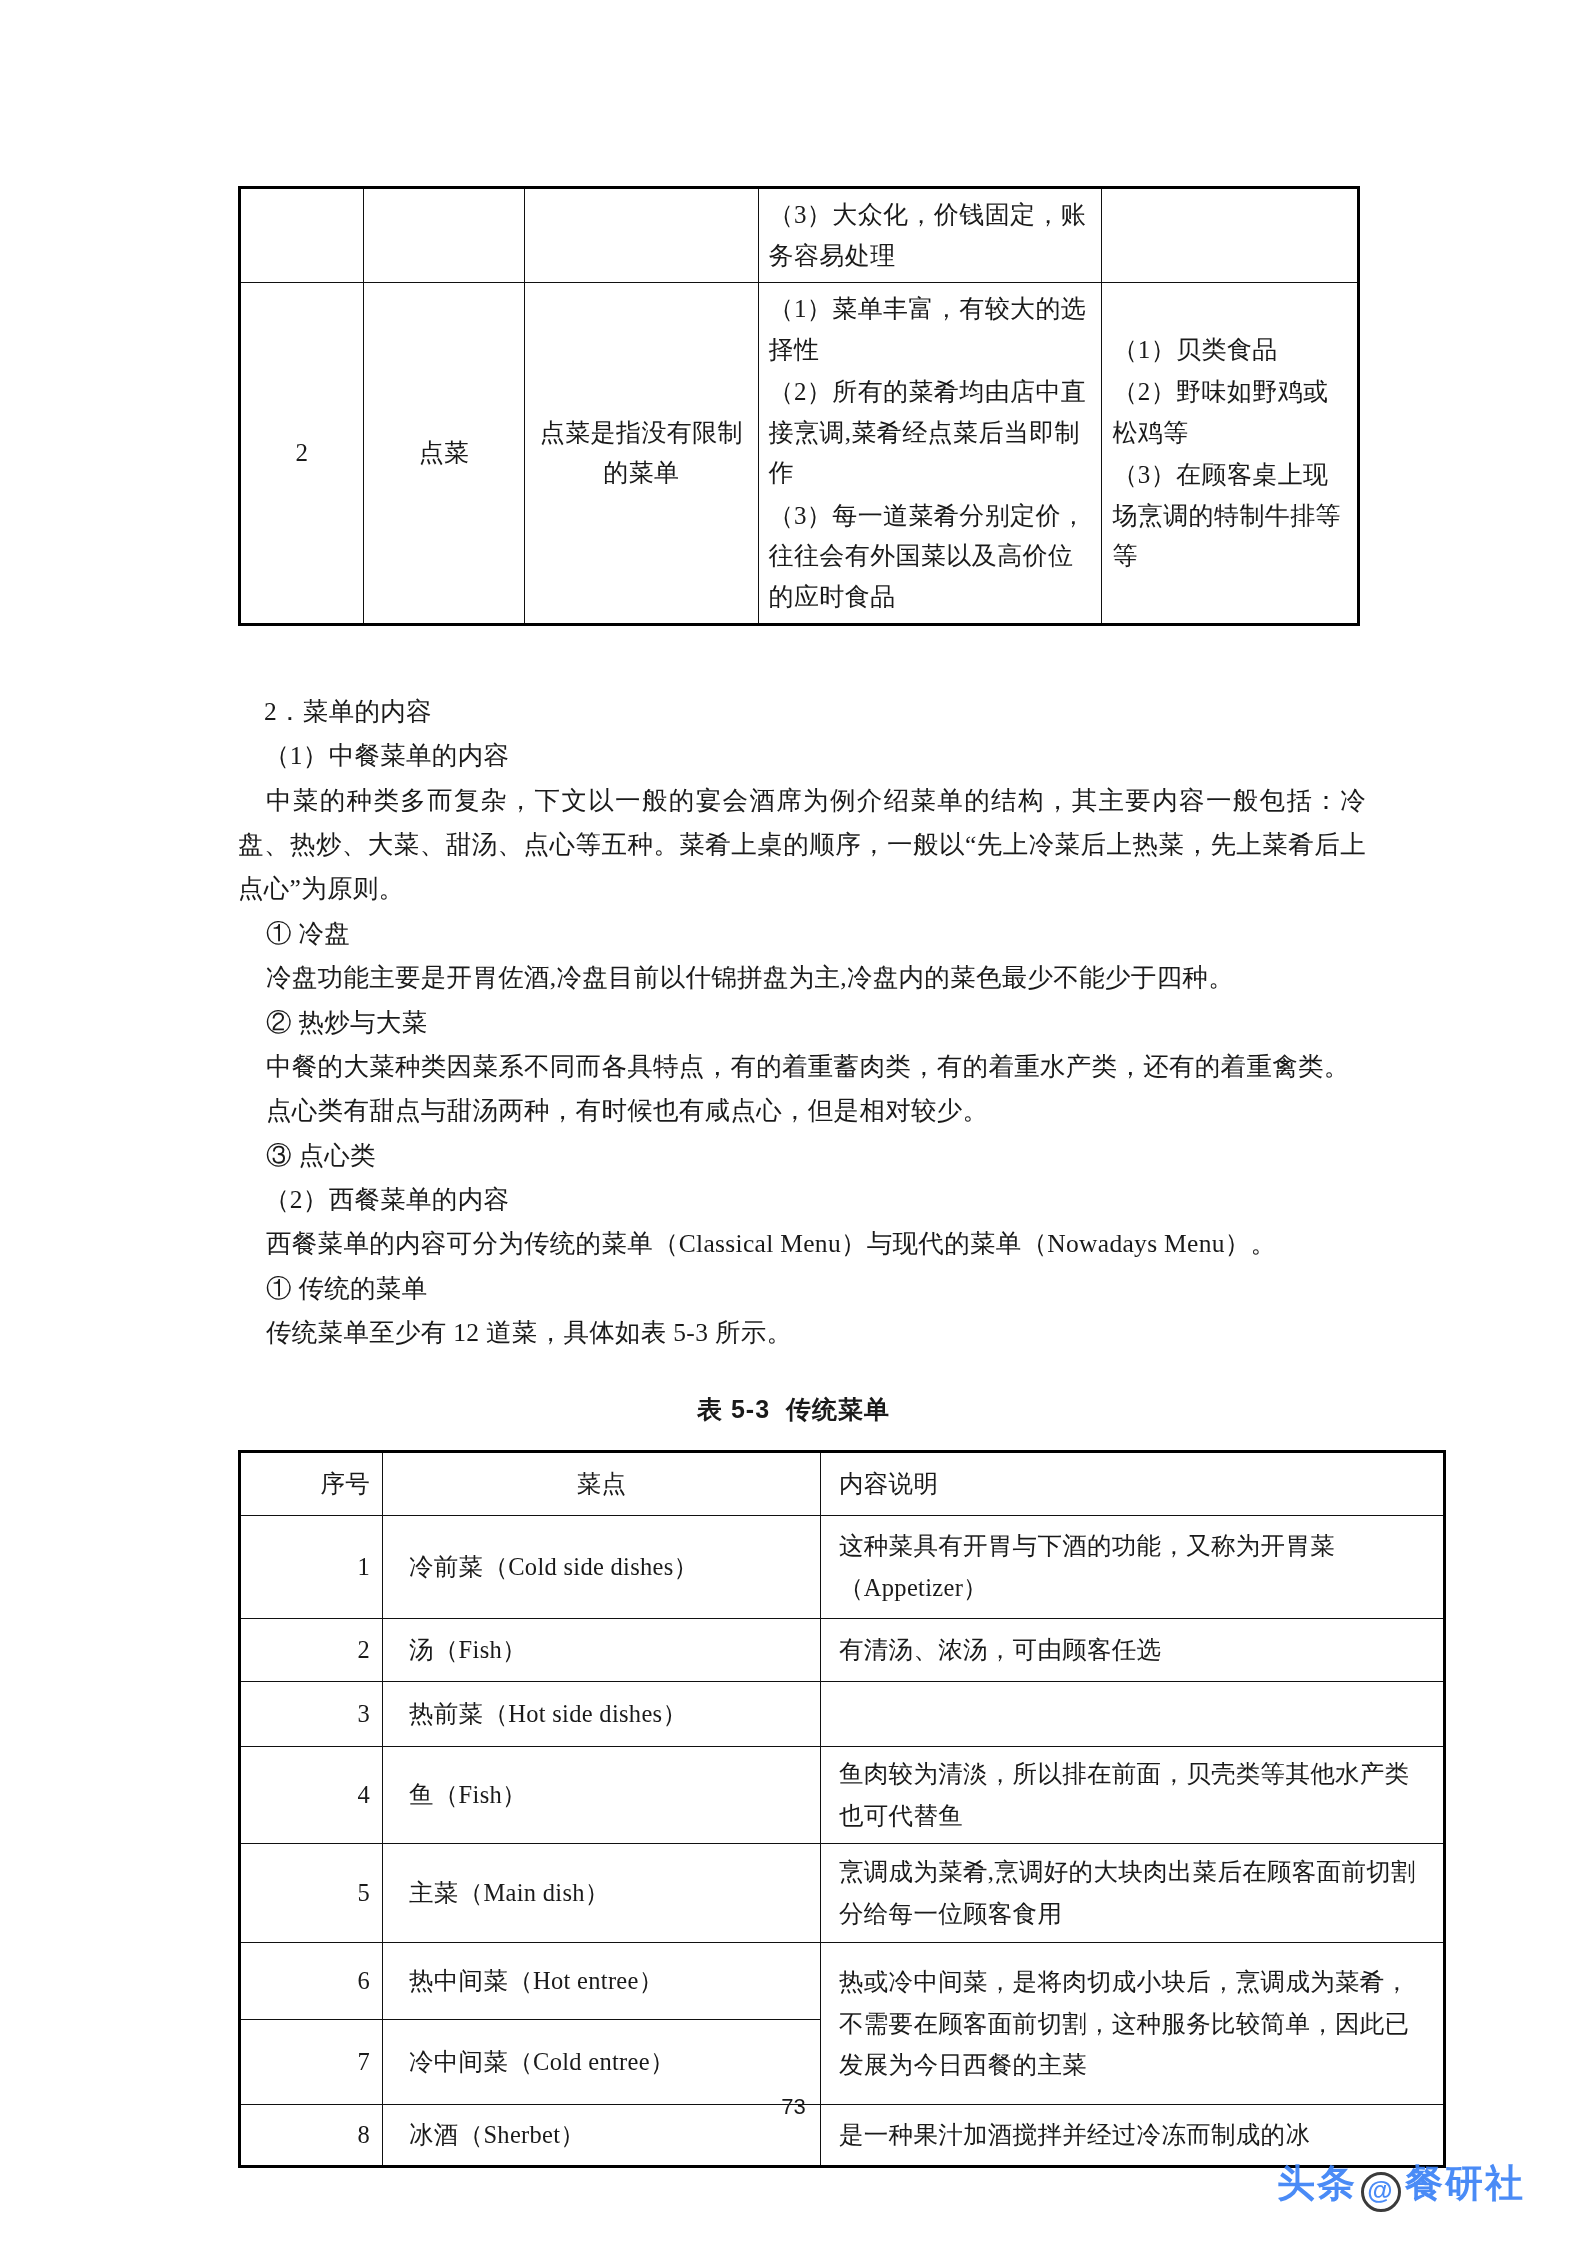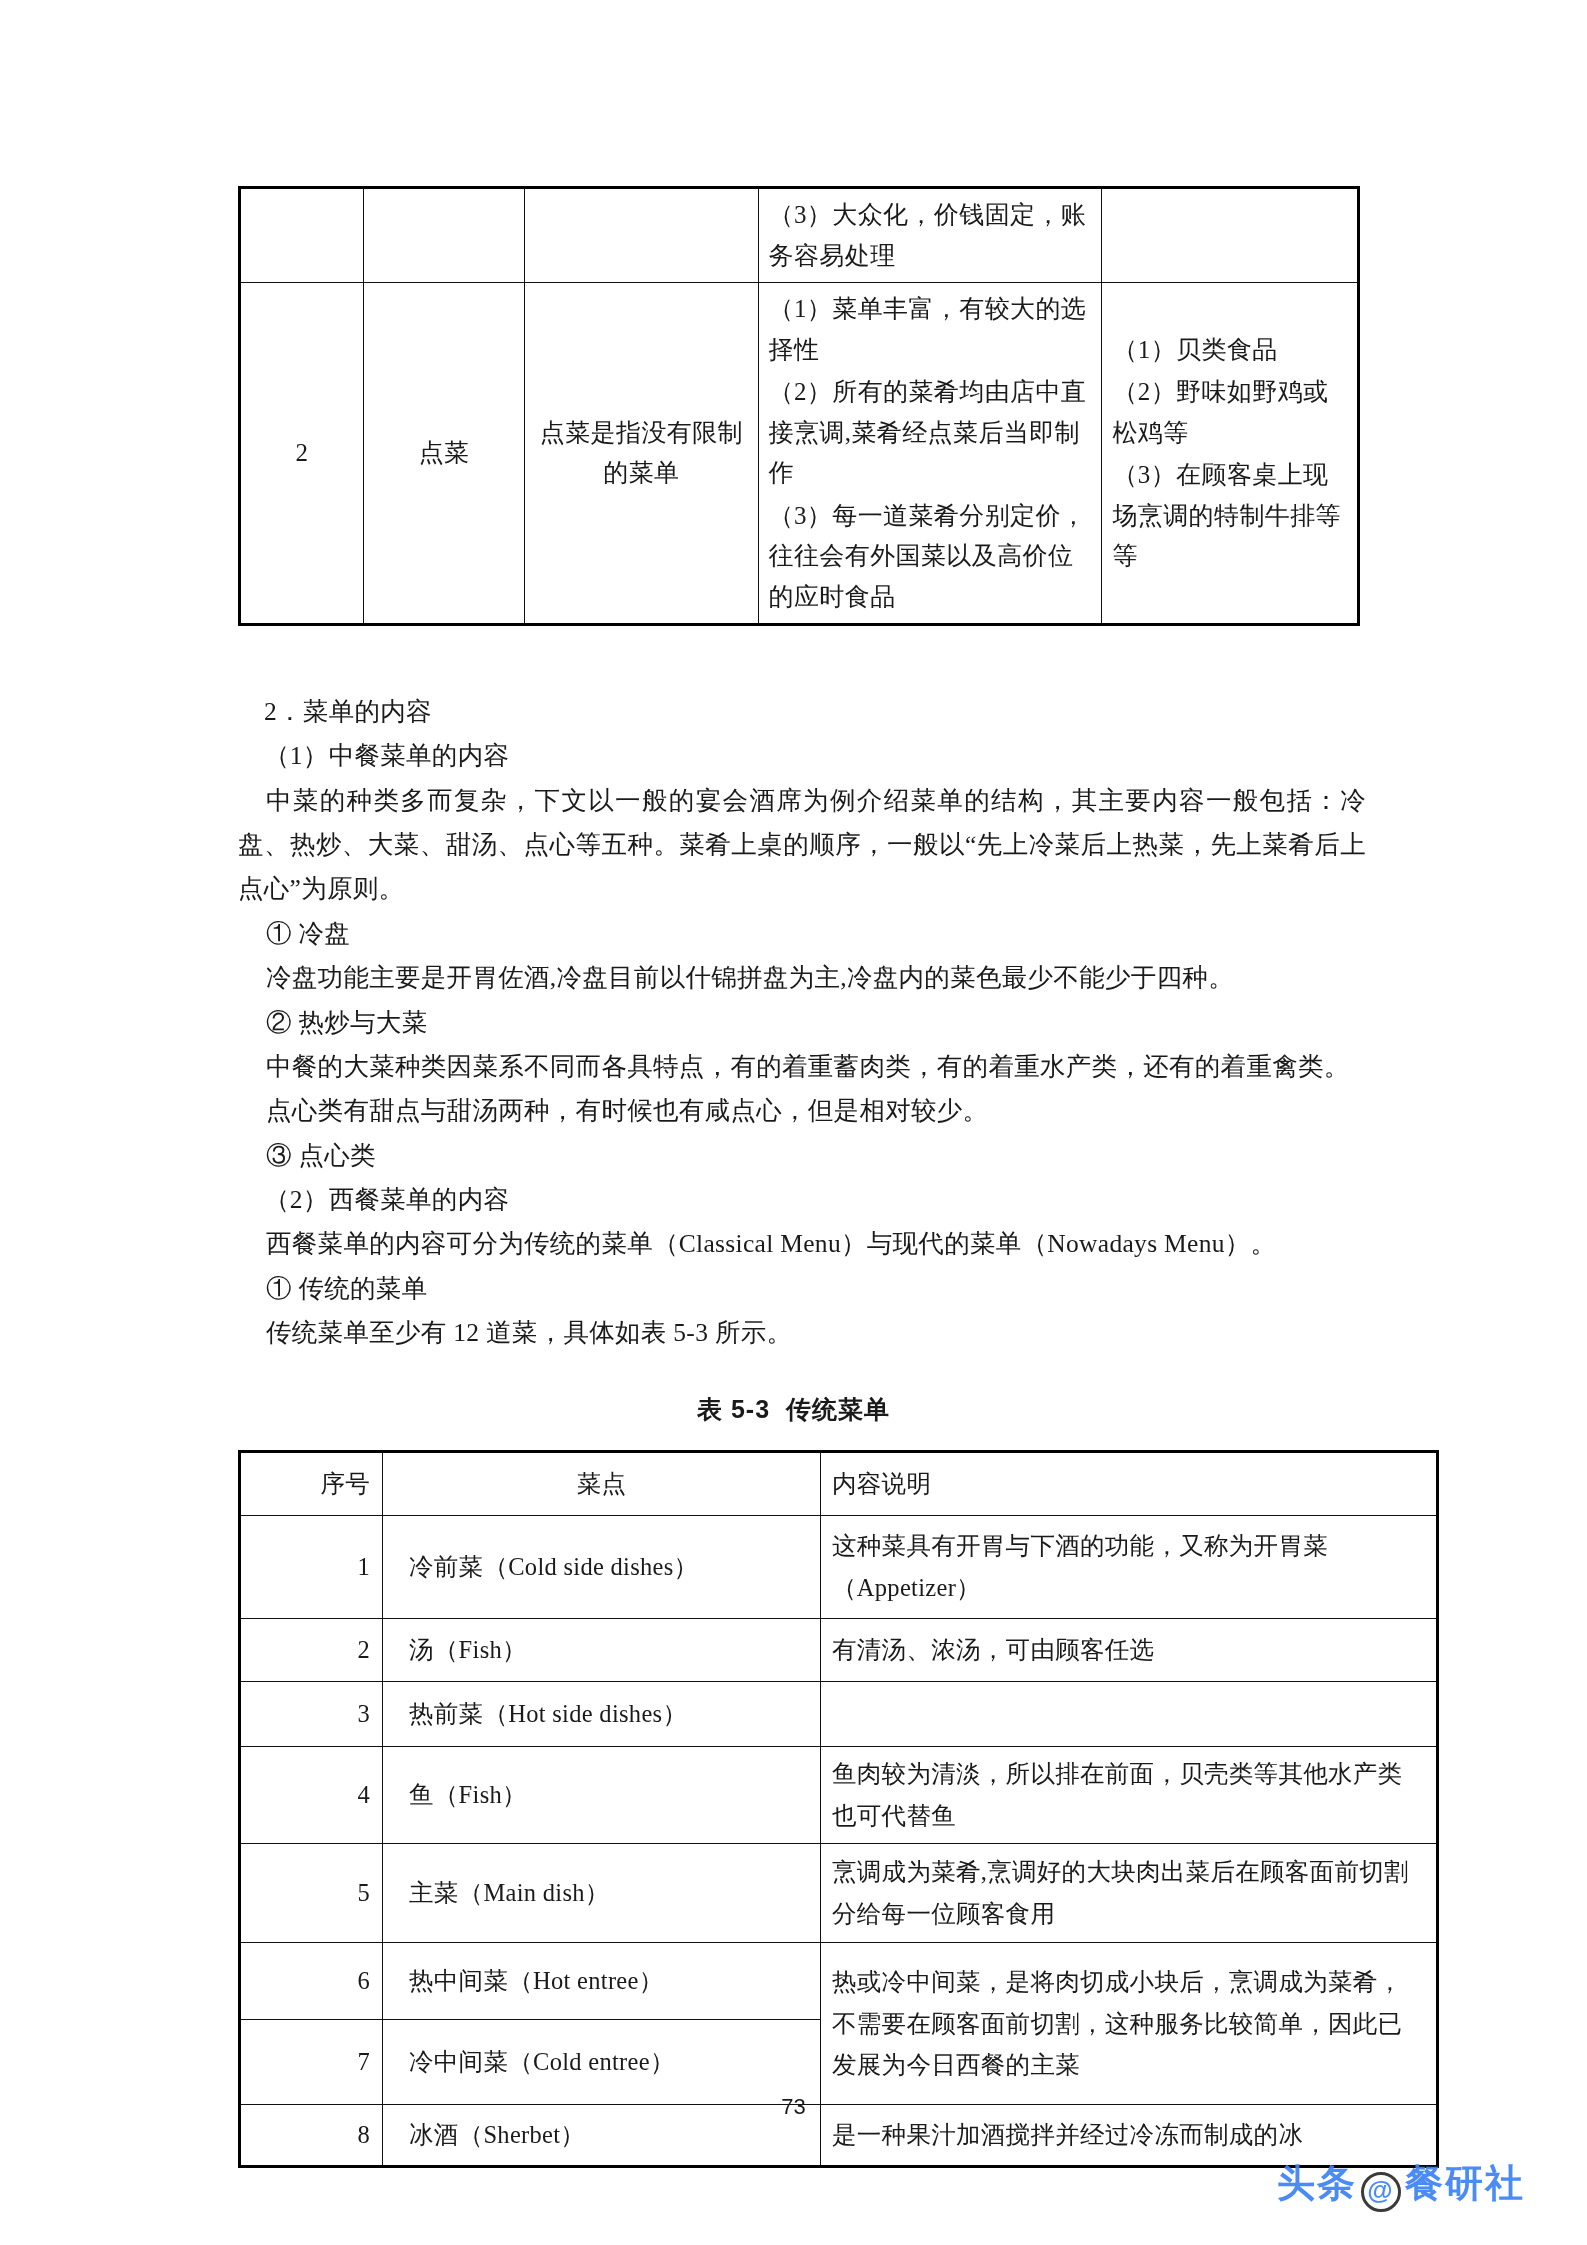--- a/index.html
+++ b/index.html
@@ -96,21 +96,21 @@
     border: 1px solid #111;
     font-weight: normal;
     font-size: 24.5px;
     line-height: 1.70;
     letter-spacing: 0.3px;
     padding: 4px 12px;
     vertical-align: middle;
   }
   .tbl2 .k1 { width: 117px; text-align: right; }
   .tbl2 .k2 { width: 413px; text-align: left; padding-left: 26px; }
-  .tbl2 .k3 { width: 592px; text-align: left; padding-left: 11px; }
+  .tbl2 .k3 { width: 592px; text-align: left; padding-left: 18px; }
   .tbl2 thead td { text-align: center; height: 54px; }
   .tbl2 thead .k2 { text-align: center; padding-left: 12px; }
   .tbl2 .r-top    { border-top: 3px solid #000; }
   .tbl2 .r-left   { border-left: 3px solid #000; }
   .tbl2 .r-right  { border-right: 3px solid #000; }
   .tbl2 .r-bottom { border-bottom: 3px solid #000; }
   .tbl2 .h1 { height: 94px; }
   .tbl2 .h2 { height: 54px; }
   .tbl2 .h3 { height: 56px; }
   .tbl2 .h4 { height: 88px; }

